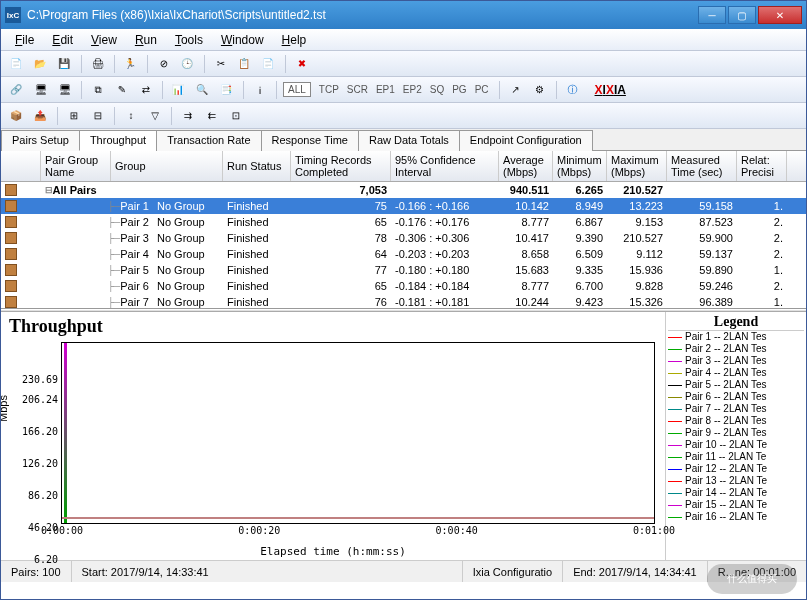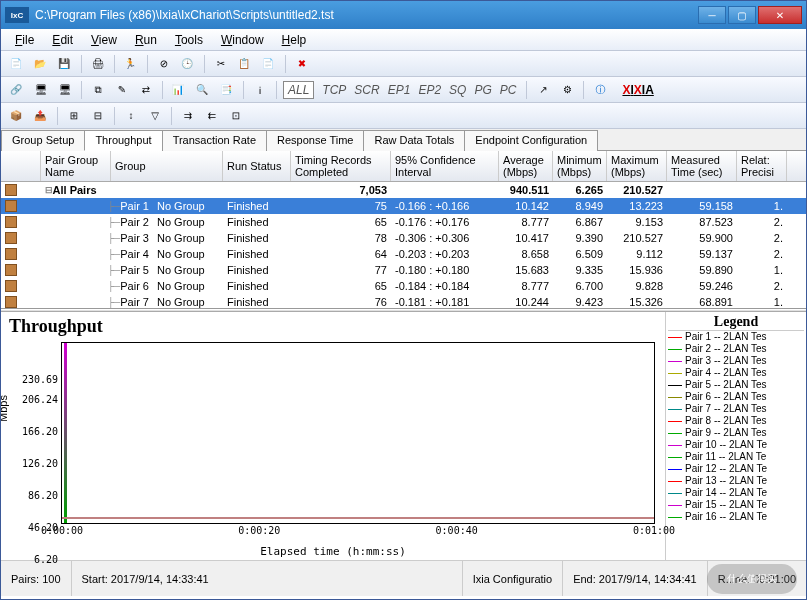--- a/index.html
+++ b/index.html
@@ -1,28 +1,28 @@
 <!DOCTYPE html>
 <html><head>
 <meta charset="utf-8">
 <style>
 * { box-sizing: border-box; margin: 0; padding: 0; font-family: "Segoe UI", Tahoma, sans-serif; }
 body { background: #fff; width: 807px; height: 600px; overflow: hidden; border: 1px solid #3b5998; }
 .titlebar { height: 28px; background: linear-gradient(#4a9de0,#2f7fc8); display: flex; align-items: center; padding: 0 4px; color: #fff; font-size: 12px; }
-.titlebar .ticon { width: 24px; height: 16px; background: #1a5a9a; margin-right: 6px; display:flex;align-items:center;justify-content:center;font-size:8px;font-weight:bold; }
+.titlebar .ticon { width: 16px; height: 16px; background: #1a5a9a; margin-right: 6px; display:flex;align-items:center;justify-content:center;font-size:8px;font-weight:bold; }
 .titlebar .wbtns { margin-left: auto; display: flex; gap: 2px; }
 .wbtn { width: 28px; height: 18px; border: 1px solid #2a6db0; background: linear-gradient(#6fb2e8,#3a8bd0); display:flex;align-items:center;justify-content:center;font-size:10px;color:#fff;cursor:pointer; }
 .wbtn.close { background: linear-gradient(#e07070,#c82f2f); border-color:#a02020; width:44px; }
 .menubar { height: 22px; background: linear-gradient(#fff,#e8eef8); display: flex; align-items: center; padding: 0 6px; font-size: 12px; gap: 2px; border-bottom:1px solid #c0c8d8; }
 .menuitem { padding: 2px 8px; cursor: pointer; }
 .menuitem u { text-decoration: underline; }
 .toolbar { height: 26px; background: linear-gradient(#f8faff,#e0e8f4); border-bottom:1px solid #c0c8d8; display:flex; align-items:center; padding:0 6px; gap:4px; font-size:10px; }
 .tbtn { width: 20px; height: 20px; display:flex;align-items:center;justify-content:center;cursor:pointer;border:1px solid transparent;border-radius:2px; }
 .tsep { width:1px; height:18px; background:#c0c8d8; margin:0 2px; }
-.txtbtn { padding:1px 4px; font-size:12px; color:#555; cursor:pointer;font-style:italic; }
+.txtbtn { padding:1px 4px; font-size:10px; color:#555; cursor:pointer; }
 .txtbtn.all { border:1px solid #888; background:#fff; }
 .ixia { margin-left:8px; font-weight:bold; font-size:12px;text-decoration:underline; }
 .ixia .x{color:#d00;}
 .tabs { height: 22px; background:#f0f0f0; display:flex; border-bottom:1px solid #999; font-size:11px; }
 .tab { padding:3px 10px; border:1px solid #999; border-bottom:none; background:#f8f8f8; margin-right:-1px; cursor:pointer; position:relative; top:1px; }
 .tab.active { background:#fff; border-bottom:1px solid #fff; }
 .grid { height: 158px; overflow:auto; border-bottom:1px solid #999; }
 .ghdr { display:flex; background:linear-gradient(#fff,#e4e8f0); border-bottom:1px solid #aaa; font-size:11px; position:sticky;top:0; }
 .gcell { border-right:1px solid #ccc; padding:2px 4px; display:flex;align-items:center; }
 .ghdr .gcell { height:30px; line-height:1.1; }
@@ -41,21 +41,21 @@
 .ylabel { position:absolute; left:2px; top:50%; transform:rotate(-90deg) translateX(20px); font-size:11px; transform-origin:left; }
 .xlabel { position:absolute; bottom:2px; left:50%; transform:translateX(-50%); font-size:11px; font-family:Consolas,monospace; }
 .ytick { position:absolute; right:100%; font-size:10px; font-family:Consolas,monospace; padding-right:4px; transform:translateY(-50%);margin-top:36px; }
 .xtick { position:absolute; top:100%; font-size:10px; font-family:Consolas,monospace; transform:translateX(-50%); padding-top:2px; }
 .spike { position:absolute; left:2px; top:0; width:3px; bottom:0; background:linear-gradient(#d000d0,#00a000); }
 .baseline { position:absolute; left:0; right:0; bottom:4px; height:2px; background:#c08080; }
 .legend { width:140px; overflow:auto; font-size:10px; font-family:Consolas,monospace; padding:2px; }
 .legend .lt { text-align:center; font-family:Georgia,serif; font-weight:bold; font-size:14px; border-bottom:1px solid #ccc; }
 .lrow { white-space:nowrap; line-height:1.2; }
 .lsw { display:inline-block; width:14px; border-top:1px solid; margin-right:3px; vertical-align:middle; }
-.statusbar { height:36px; background:#f0f0f0; border-top:1px solid #ccc; display:flex; font-size:11px; align-items:center; }
+.statusbar { height:22px; background:#f0f0f0; border-top:1px solid #ccc; display:flex; font-size:11px; align-items:center; }
 .spart { border-right:1px solid #ccc; padding:0 10px; height:100%; display:flex;align-items:center; }
 .watermark { position:absolute; right:10px; bottom:6px; width:90px; height:30px; background:rgba(100,100,100,.3); border-radius:15px; color:#fff; font-size:10px; display:flex;align-items:center;justify-content:center; }
 </style>
 </head>
 <body>
 
 <div class="titlebar">
   <div class="ticon">IxC</div>
   <span>C:\Program Files (x86)\Ixia\IxChariot\Scripts\untitled2.tst</span>
   <div class="wbtns">
@@ -128,21 +128,21 @@
   <div class="tsep"></div>
   <div class="tbtn">↕</div>
   <div class="tbtn">▽</div>
   <div class="tsep"></div>
   <div class="tbtn">⇉</div>
   <div class="tbtn">⇇</div>
   <div class="tbtn">⊡</div>
 </div>
 
 <div class="tabs" id="tabs">
-    <div class="tab">Group Setup</div>
+    <div class="tab">Pairs Setup</div>
     <div class="tab active">Throughput</div>
     <div class="tab">Transaction Rate</div>
     <div class="tab">Response Time</div>
     <div class="tab">Raw Data Totals</div>
     <div class="tab">Endpoint Configuration</div>
   </div>
 
 <div class="grid">
   <div class="ghdr" id="ghdr">
       <div class="gcell c0"></div>
@@ -268,21 +268,21 @@
           <span class="ricon"></span>
         </div>
         <div class="gcell c1" style="justify-content:flex-end;"><span class="tree">├─</span> Pair 7</div>
         <div class="gcell c2">No Group</div>
         <div class="gcell c3">Finished</div>
         <div class="gcell c4">76</div>
         <div class="gcell c5">-0.181 : +0.181</div>
         <div class="gcell c6">10.244</div>
         <div class="gcell c7">9.423</div>
         <div class="gcell c8">15.326</div>
-        <div class="gcell c9">68.891</div>
+        <div class="gcell c9">96.389</div>
         <div class="gcell c10">1.</div>
       </div>
     </div>
 </div>
 
 <div class="splitter"></div>
 
 <div class="chartrow">
   <div class="chartarea">
     <div class="ctitle">Throughput</div>

